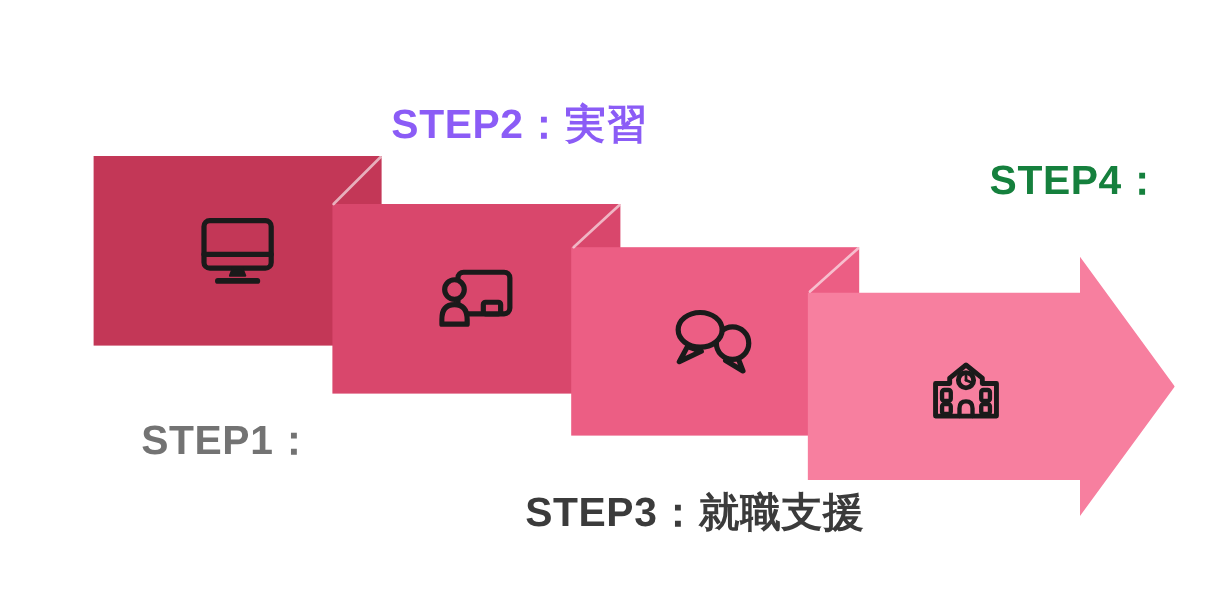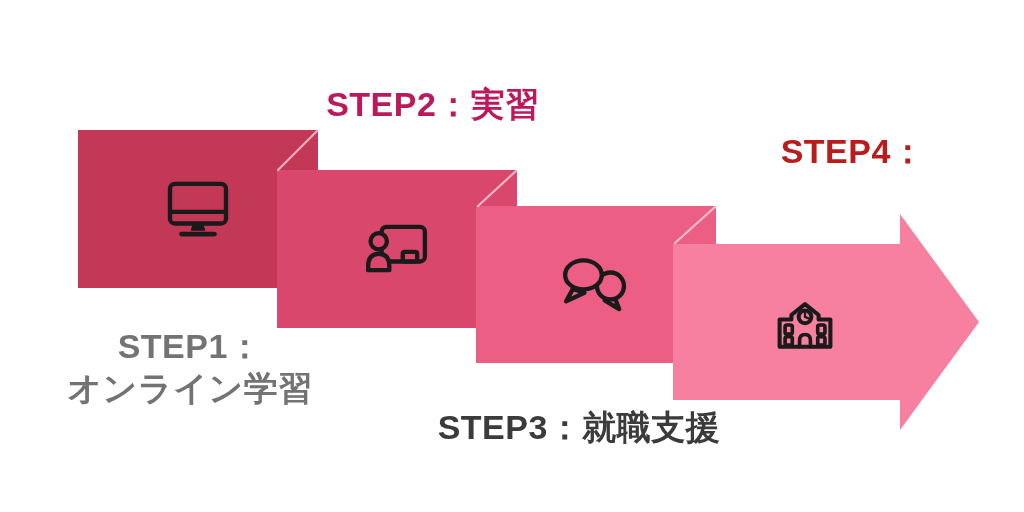--- a/index.html
+++ b/index.html
@@ -111,28 +111,27 @@
   <svg class="fold-overlay" width="1024" height="512" viewBox="0 0 1024 512">
     <g fill="none" stroke-width="2.2" stroke-linecap="round" stroke="rgba(255,255,255,0.6)">
       <line x1="317" y1="131" x2="278" y2="170"></line>
       <line x1="516" y1="171" x2="478" y2="206"></line>
       <line x1="715" y1="207" x2="675" y2="243"></line>
     </g>
   </svg>
 
   <div class="label label-step1" style="color: #737373;">
     <div>STEP1：</div>
-    <div>オンライン学習</div>
   </div>
 
-  <div class="label label-step2" style="color: #be185d;">
+  <div class="label label-step2" style="color: #8b5cf6;">
     <div>STEP2：実習</div>
   </div>
 
   <div class="label label-step3" style="color: rgb(59, 59, 59); margin-left: 17px;">
     <div>STEP3：就職支援</div>
   </div>
 
-  <div class="label label-step4" style="color: #b91c1c;">
+  <div class="label label-step4" style="color: #15803d; margin-left: 44px;">
     <div>STEP4：</div>
   </div>
 
 </div>
 
 </body></html>

